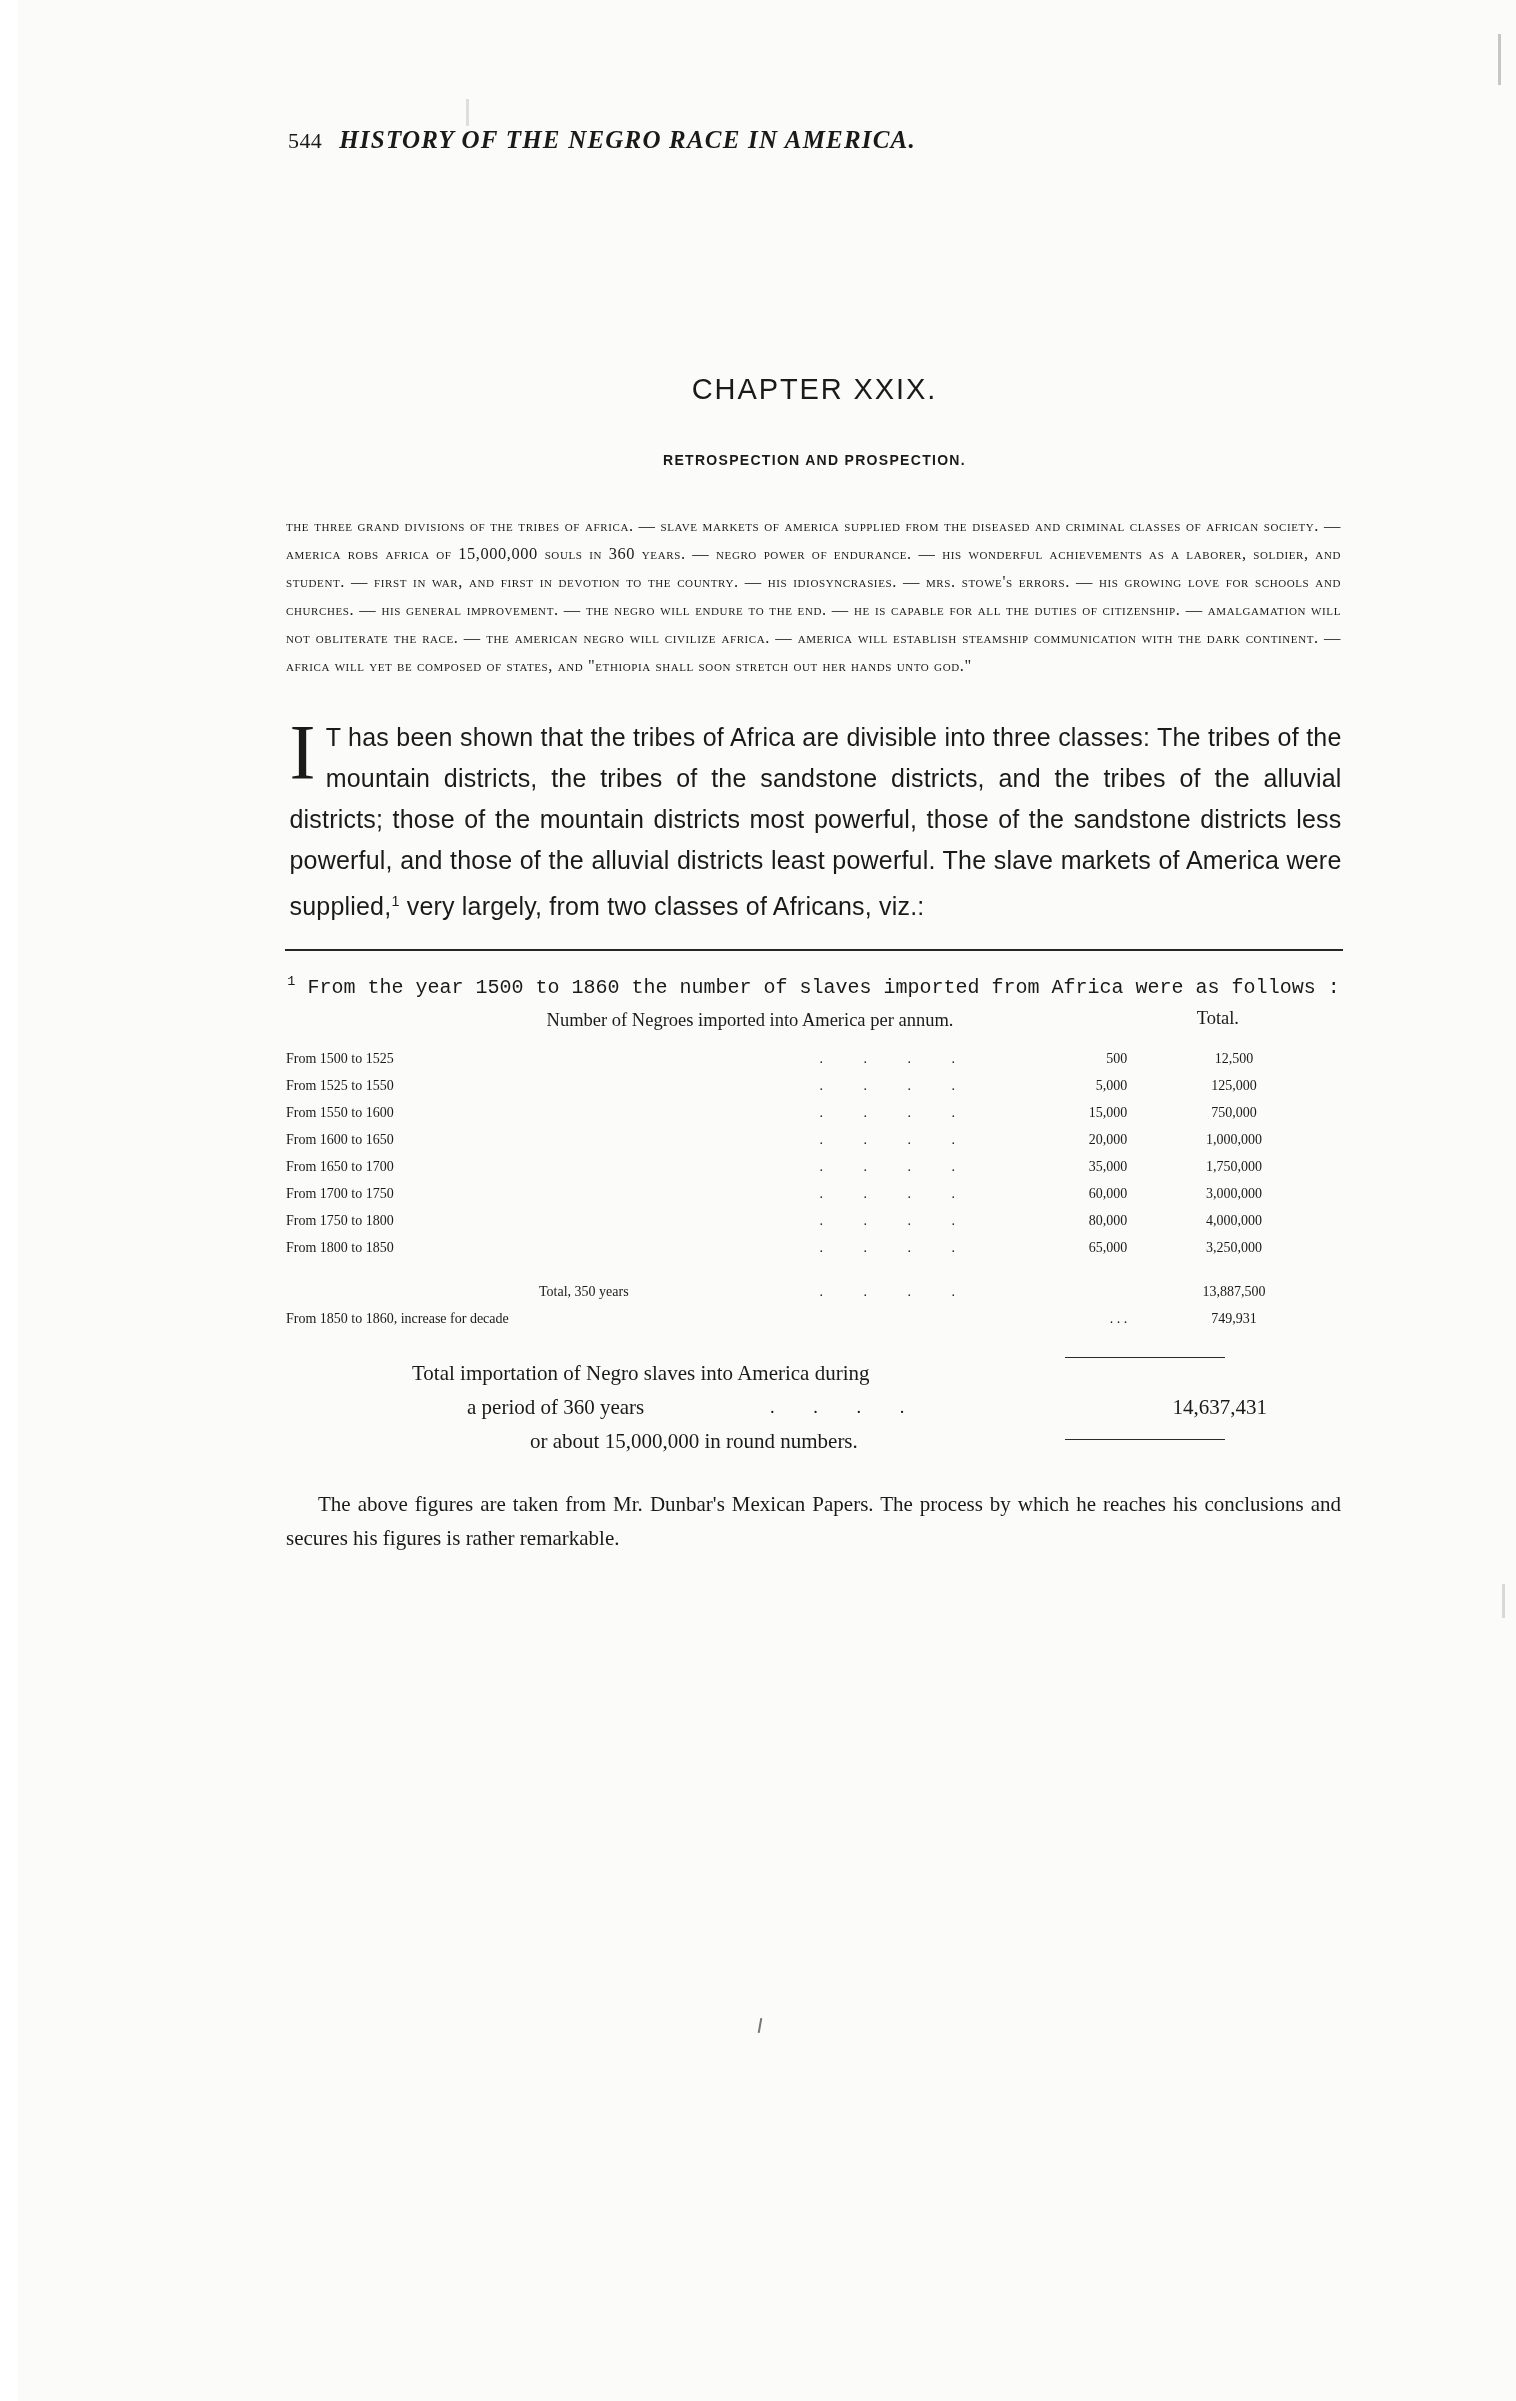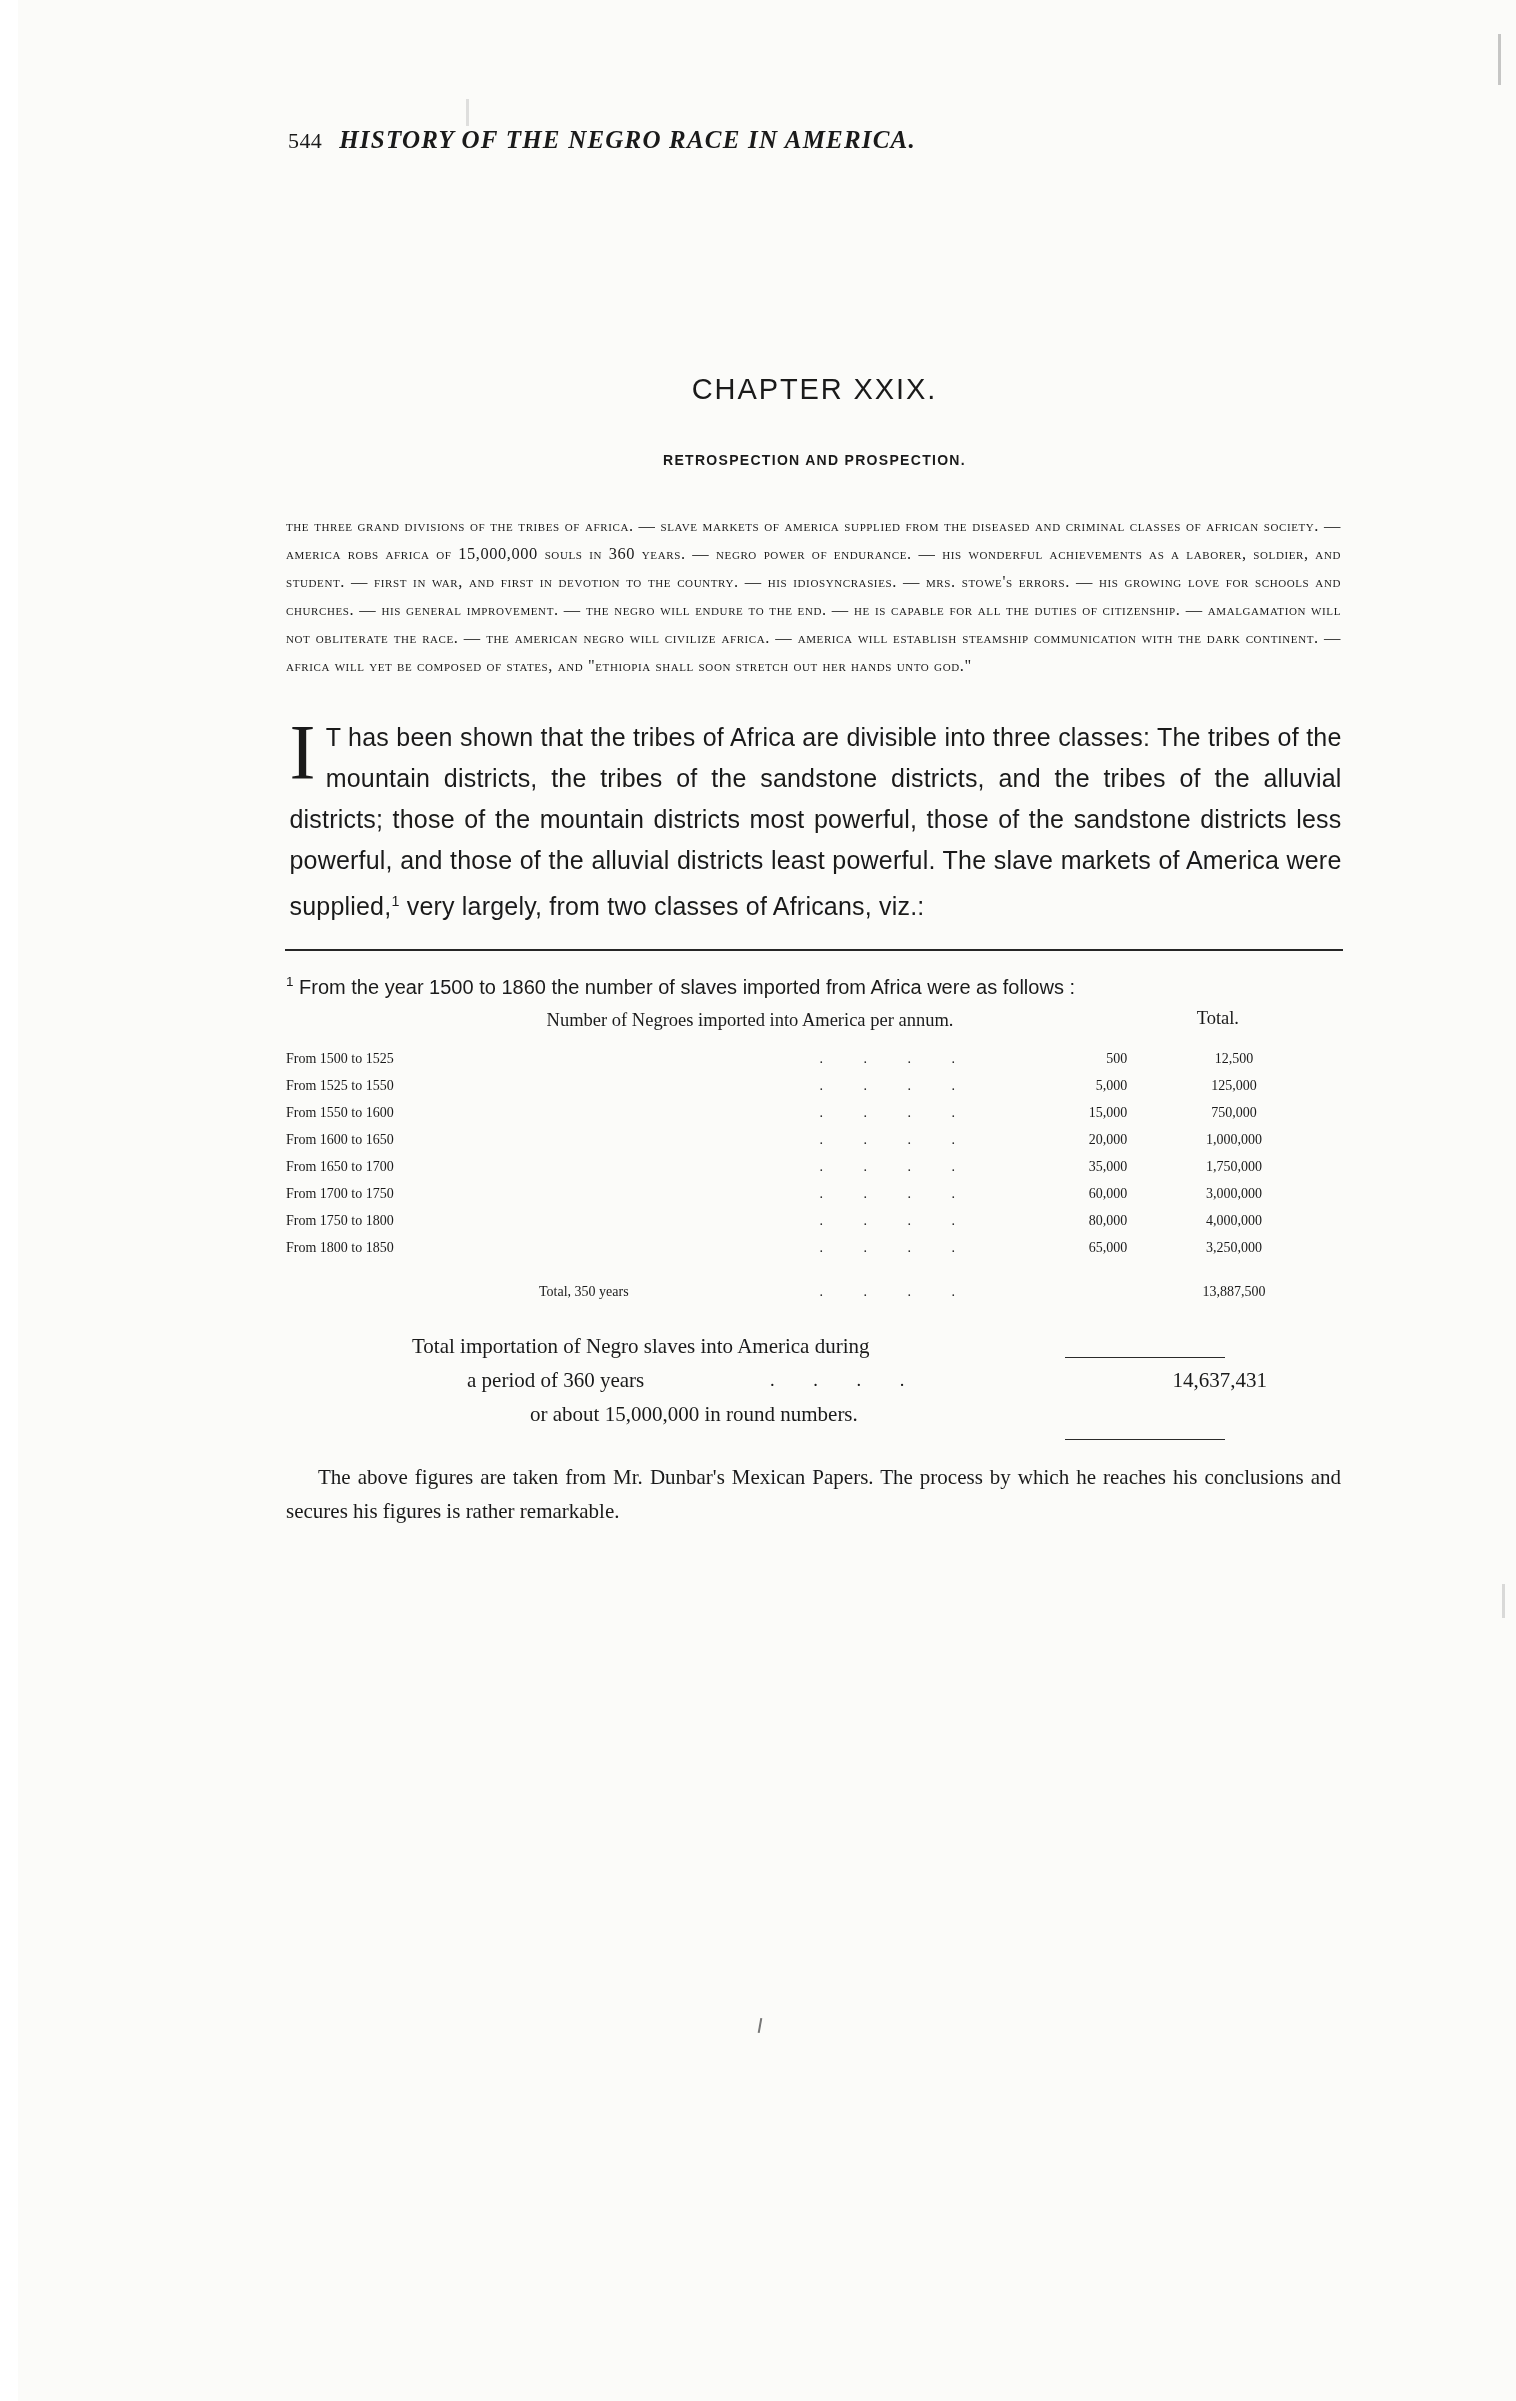--- a/index.html
+++ b/index.html
@@ -123,23 +123,24 @@
     width: 1058px;
     height: 1.7px;
     background: #262626;
   }
 
   
   .footnote {
     margin-top: 15px;
     margin-left: 15px;
     width: 1055px;
-    font-family: Liberation Sans, sans-serif;
+    font-family: Liberation Mono, monospace;
     font-size: 20px;
     line-height: 31px;
+    text-align: center;
   }
   .fn-marker { font-size: 13.5px; vertical-align: super; }
 
   
   .tbl-wrap {
     margin-top: 5px;
     margin-left: 15px;
     width: 1055px;
     position: relative;
     font-family: "Liberation Serif", serif;
@@ -327,20 +328,25 @@
             <td class="c-dots">.   .   .   .</td>
             <td class="c-annum">65,000</td>
             <td class="c-total">3,250,000</td>
           </tr>
 
           <tr class="sum">
             <td class="c-label" style="padding-left:253px;">Total, 350 years</td>
             <td class="c-dots">.   .   .   .</td>
             <td class="c-annum"></td>
             <td class="c-total">13,887,500</td>
+          </tr>
+          <tr>
+            <td class="c-label" style="width:581px;" colspan="2">From 1850 to 1860, increase for decade</td>
+            <td class="c-annum">.   .   .</td>
+            <td class="c-total">749,931</td>
           </tr>
         </tbody>
       </table>
 
       <div class="rule-short rule-a"></div>
       <div class="rule-short rule-b"></div>
 
       <div class="grand">
         <div class="l1">Total importation of Negro slaves into America during</div>
         <div class="l2">

